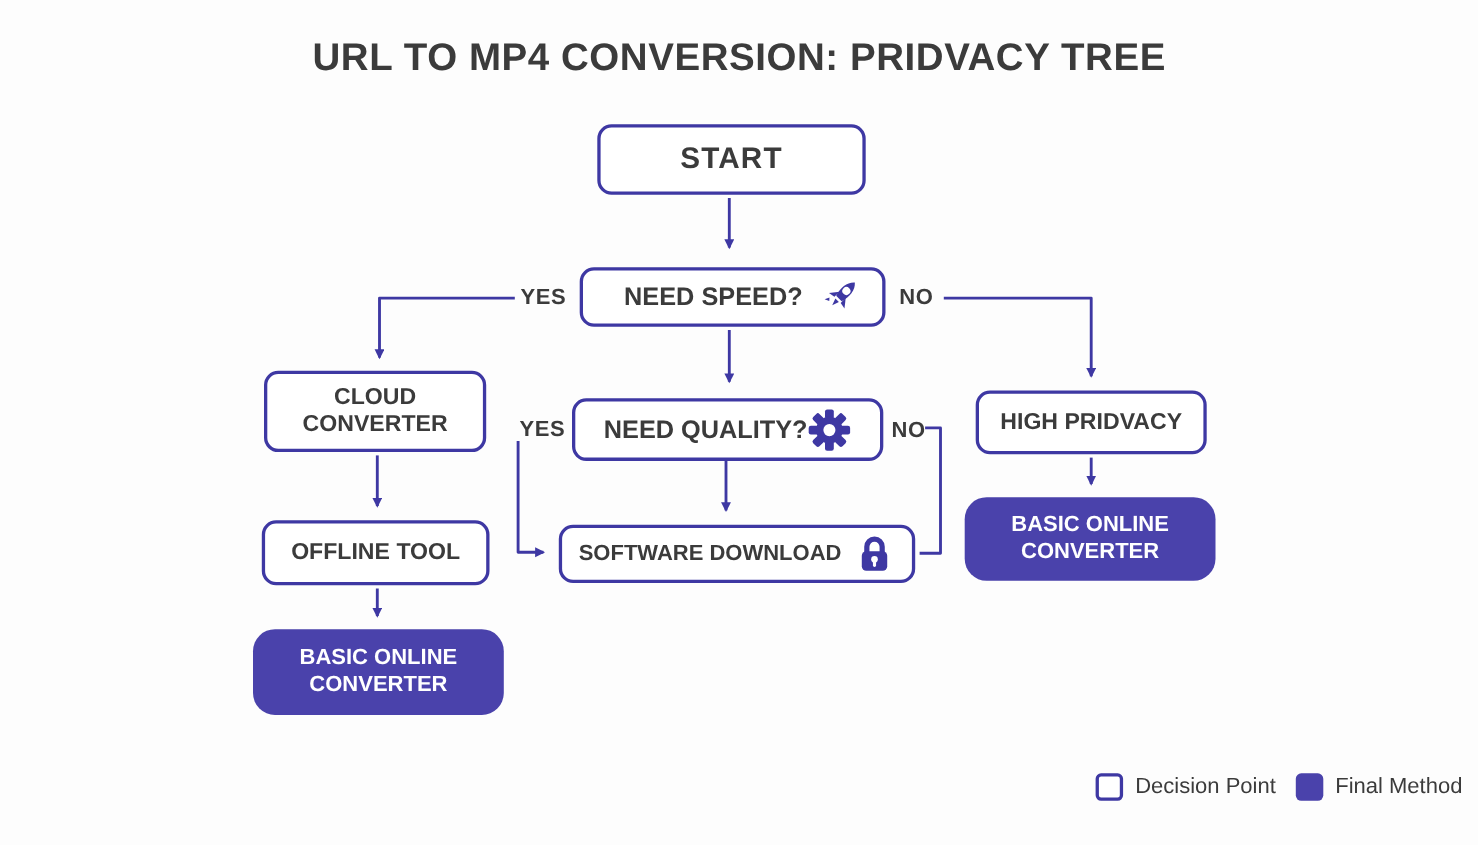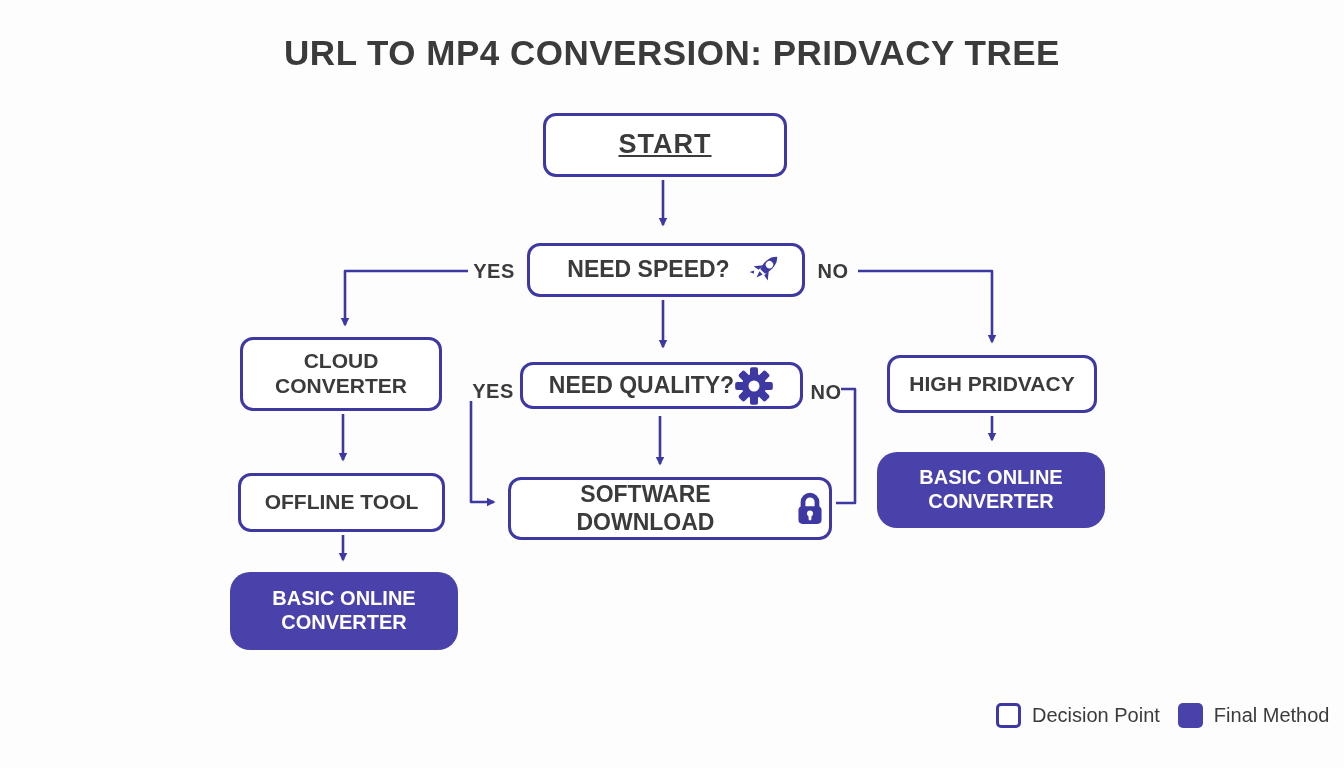--- a/index.html
+++ b/index.html
@@ -59,24 +59,24 @@
     position: absolute; left: 996px; top: 703px;
     display: flex; align-items: flex-end; gap: 18px;
     font-size: 20px;
   }
   .legend-item { display: flex; align-items: center; gap: 11px; }
   .swatch { width: 25px; height: 25px; border-radius: 5px; }
   .swatch.outline { background: #ffffff; border: 3px solid var(--accent, #3e38a3); }
   .swatch.filled { background: var(--final-fill, #4a42ab); }
 
   
-  #node-start             { left: 543px; top: 113px; width: 244px; height: 64px; font-size: 27px; letter-spacing: 1px; text-decoration: underline; }
+  #node-start             { left: 543px; top: 113px; width: 244px; height: 64px; font-size: 27px; letter-spacing: 1px; }
   #node-need-speed        { left: 527px; top: 243px; width: 278px; height: 54px; font-size: 23px; gap: 13px; padding-left: 20px; }
-  #node-need-quality      { left: 520px; top: 362px; width: 283px; height: 47px; font-size: 23px; gap: 0; }
-  #node-software-download { left: 508px; top: 477px; width: 324px; height: 63px; font-size: 23px; gap: 11px; }
+  #node-need-quality      { left: 520px; top: 362px; width: 283px; height: 57px; font-size: 23px; gap: 0; }
+  #node-software-download { left: 508px; top: 477px; width: 324px; height: 53px; font-size: 20px; gap: 11px; }
   #node-cloud-converter   { left: 240px; top: 337px; width: 202px; height: 74px; font-size: 21px; padding: 14px 30px; }
   #node-offline-tool      { left: 238px; top: 473px; width: 207px; height: 59px; font-size: 21px; }
   #node-high-pridvacy     { left: 887px; top: 355px; width: 210px; height: 58px; font-size: 21px; }
   #node-basic-online-left  { left: 230px; top: 572px; width: 228px; height: 78px; font-size: 20px; padding: 0 36px; }
   #node-basic-online-right { left: 877px; top: 452px; width: 228px; height: 76px; font-size: 20px; padding: 0 36px; }
 
   #label-speed-yes   { left: 494px; top: 271px; }
   #label-speed-no    { left: 833px; top: 271px; }
   #label-quality-yes { left: 493px; top: 391px; }
   #label-quality-no  { left: 826px; top: 392px; }

